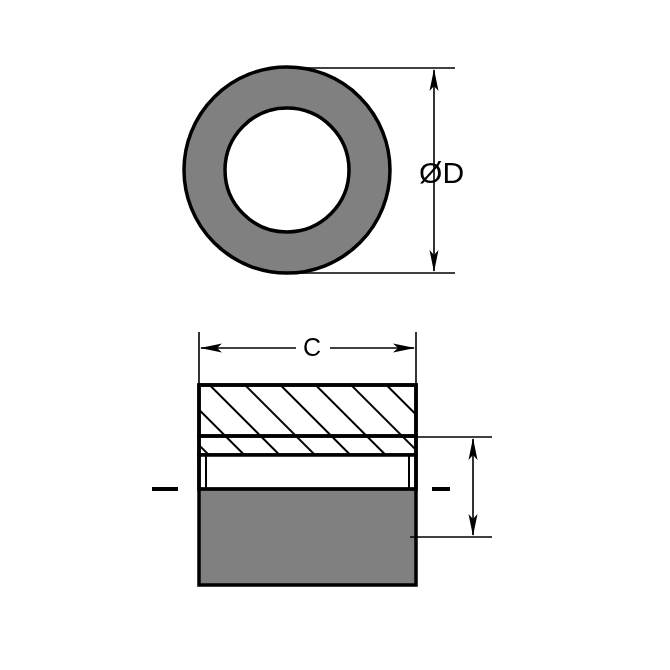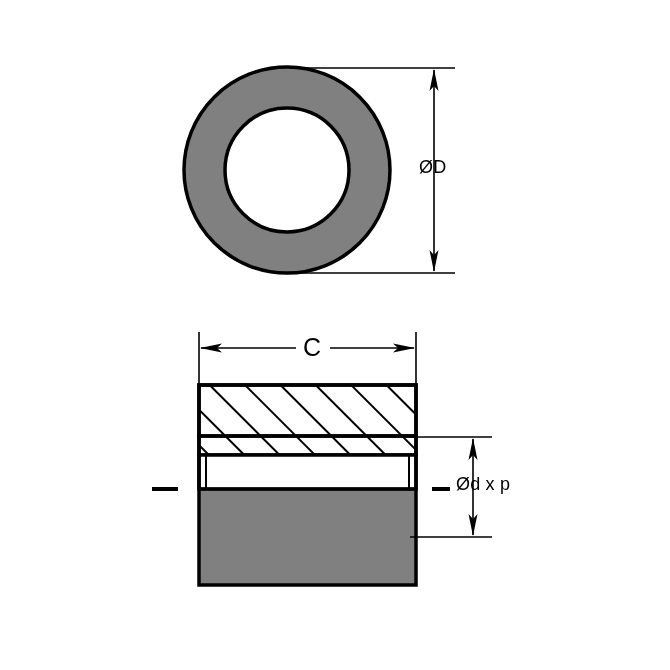--- a/index.html
+++ b/index.html
@@ -20,21 +20,21 @@
   #drawing {
     position: absolute;
     left: 0;
     top: 0;
     width: 670px;
     height: 670px;
   }
   .dim-label {
     position: absolute;
     font-family: "Liberation Sans", sans-serif;
-    font-size: 18px;
+    font-size: 30px;
     color: #000000;
     white-space: nowrap;
     line-height: 1;
     letter-spacing: 0.2px;
   }
   #label-D   { left: 419px; top: 158px; }
   #label-C   { left: 303px; top: 335px; font-size: 25px; }
   #label-dxp { left: 456px; top: 475px; }
 </style>
 </head>
@@ -113,15 +113,14 @@
       <polygon points="473,438 468.5,460 473,455 477.5,460" fill="#000000"></polygon>
       <polygon points="473,536 468.5,514 473,519 477.5,514" fill="#000000"></polygon>
     </g>
 
   </svg>
 
   <div class="dim-label" id="label-D">ØD</div>
 
   <div class="dim-label" id="label-C">C</div>
 
-  <div class="dim-label" id="label-dxp">Ød x p</div>
 
 </div>
 
 </body></html>

